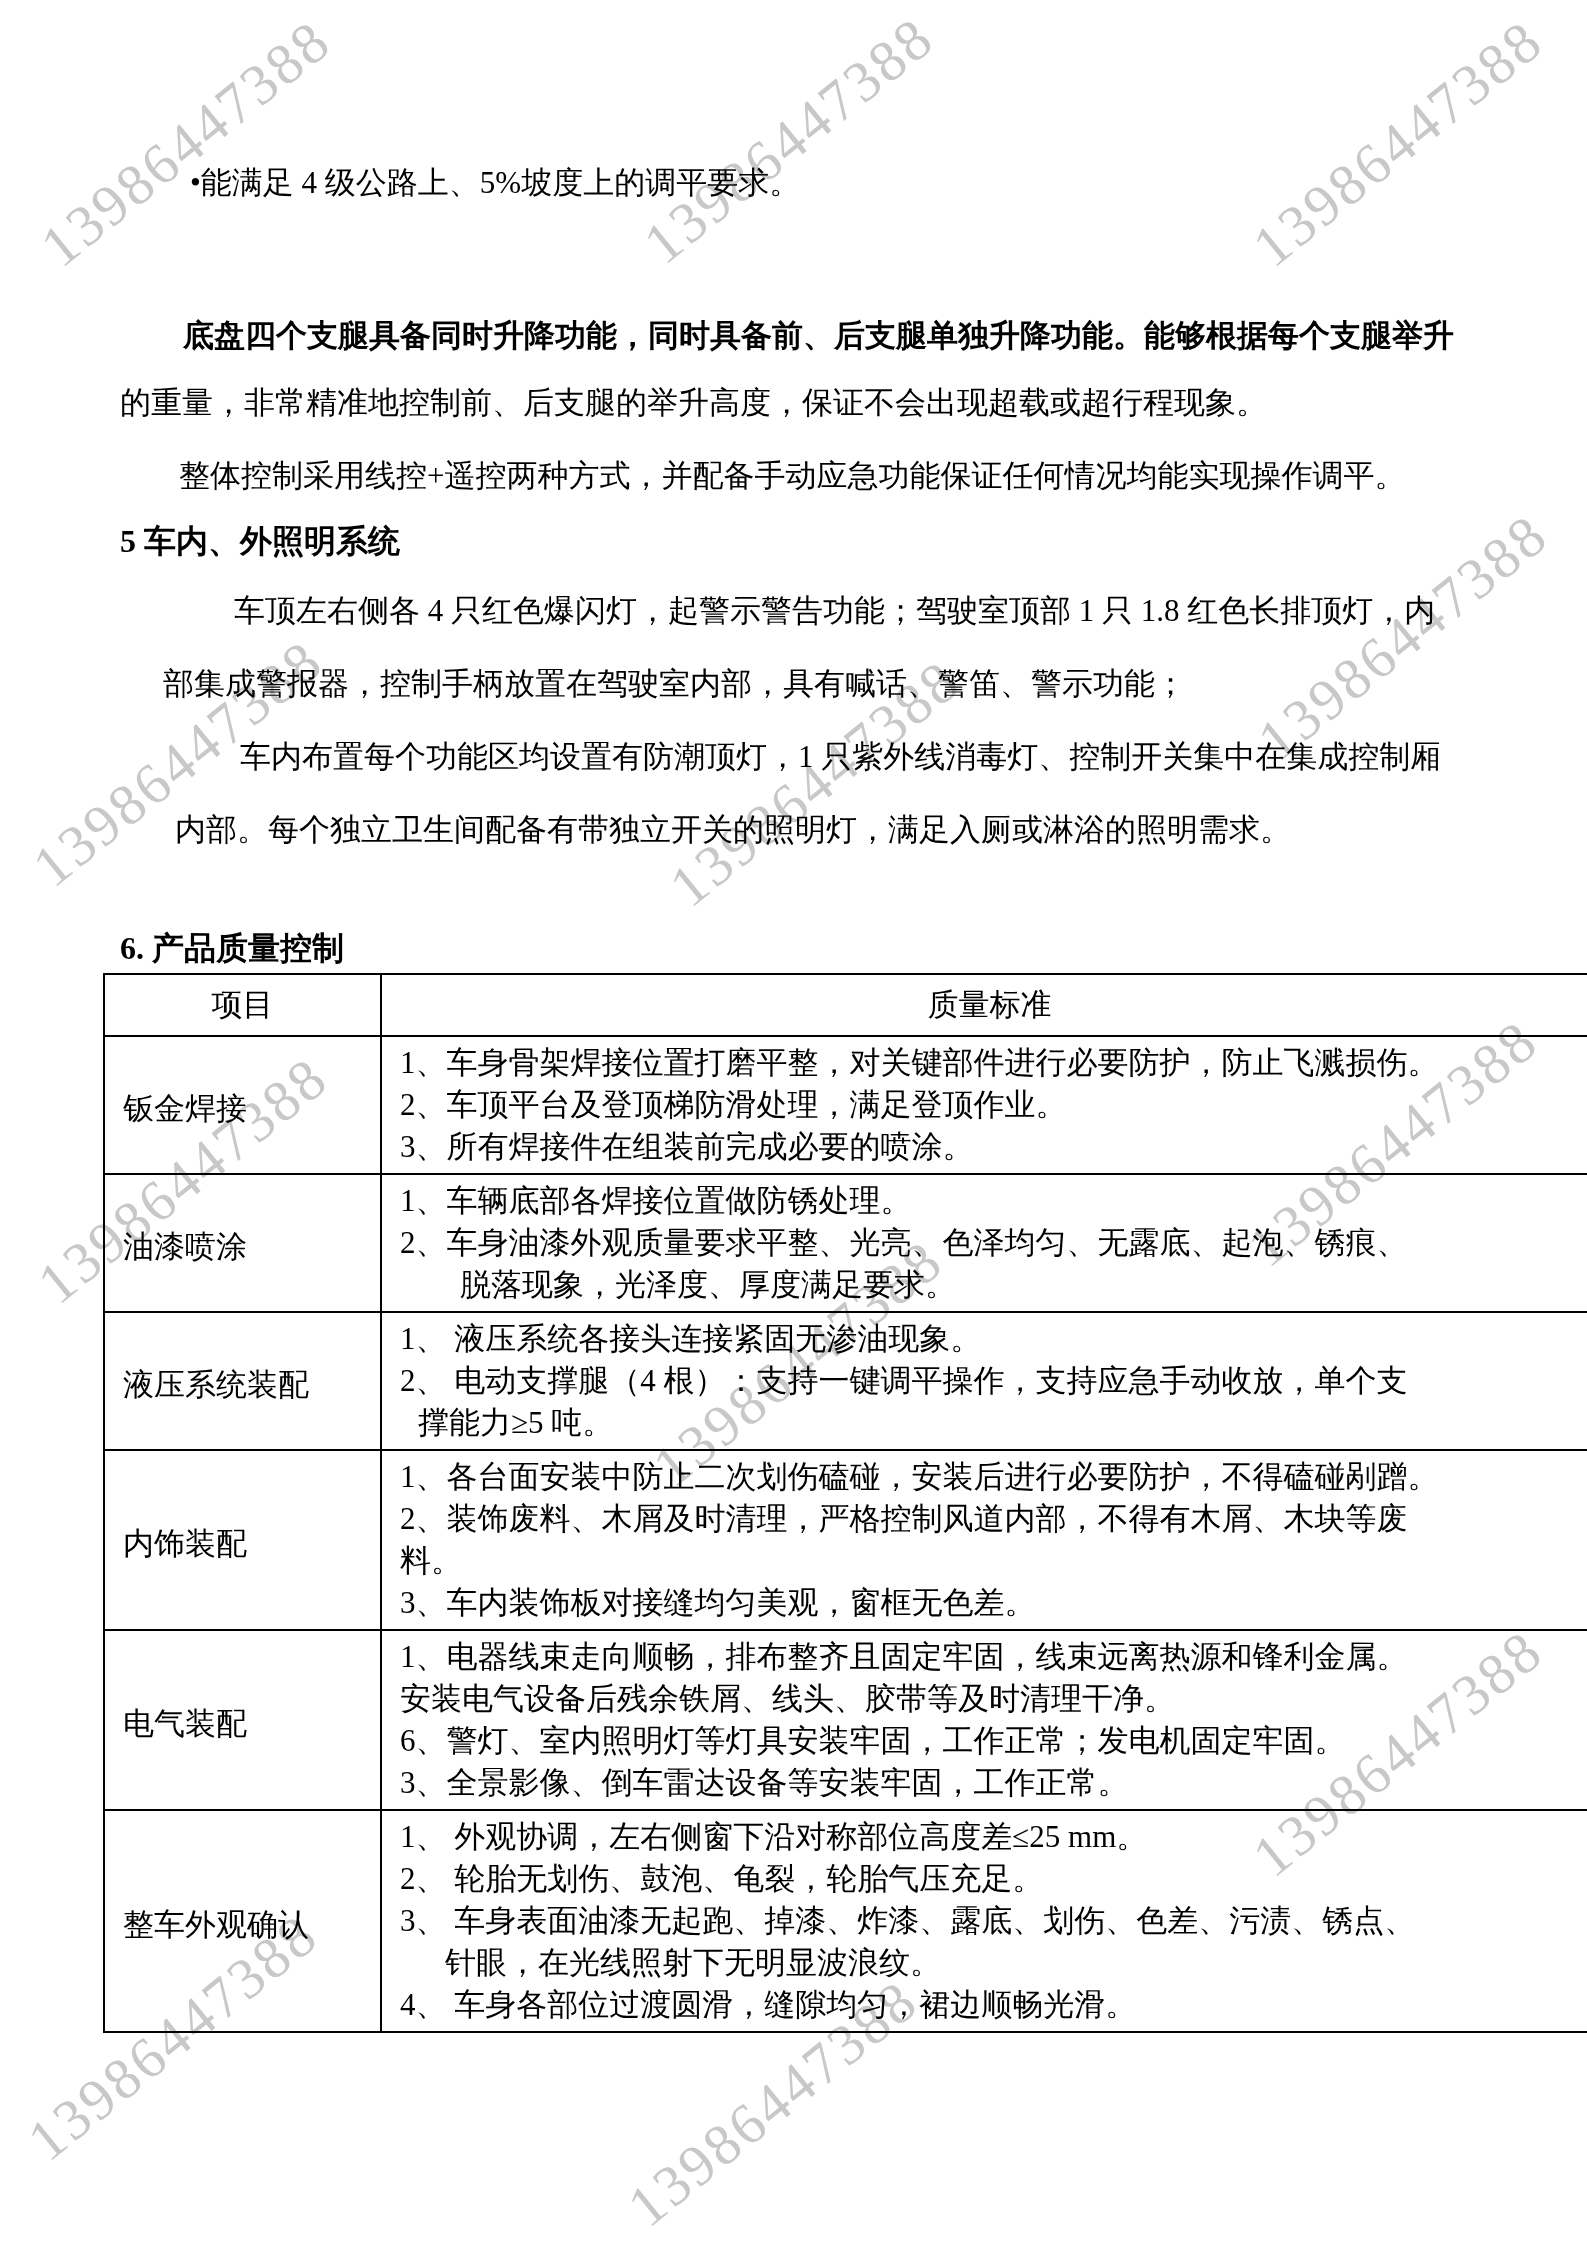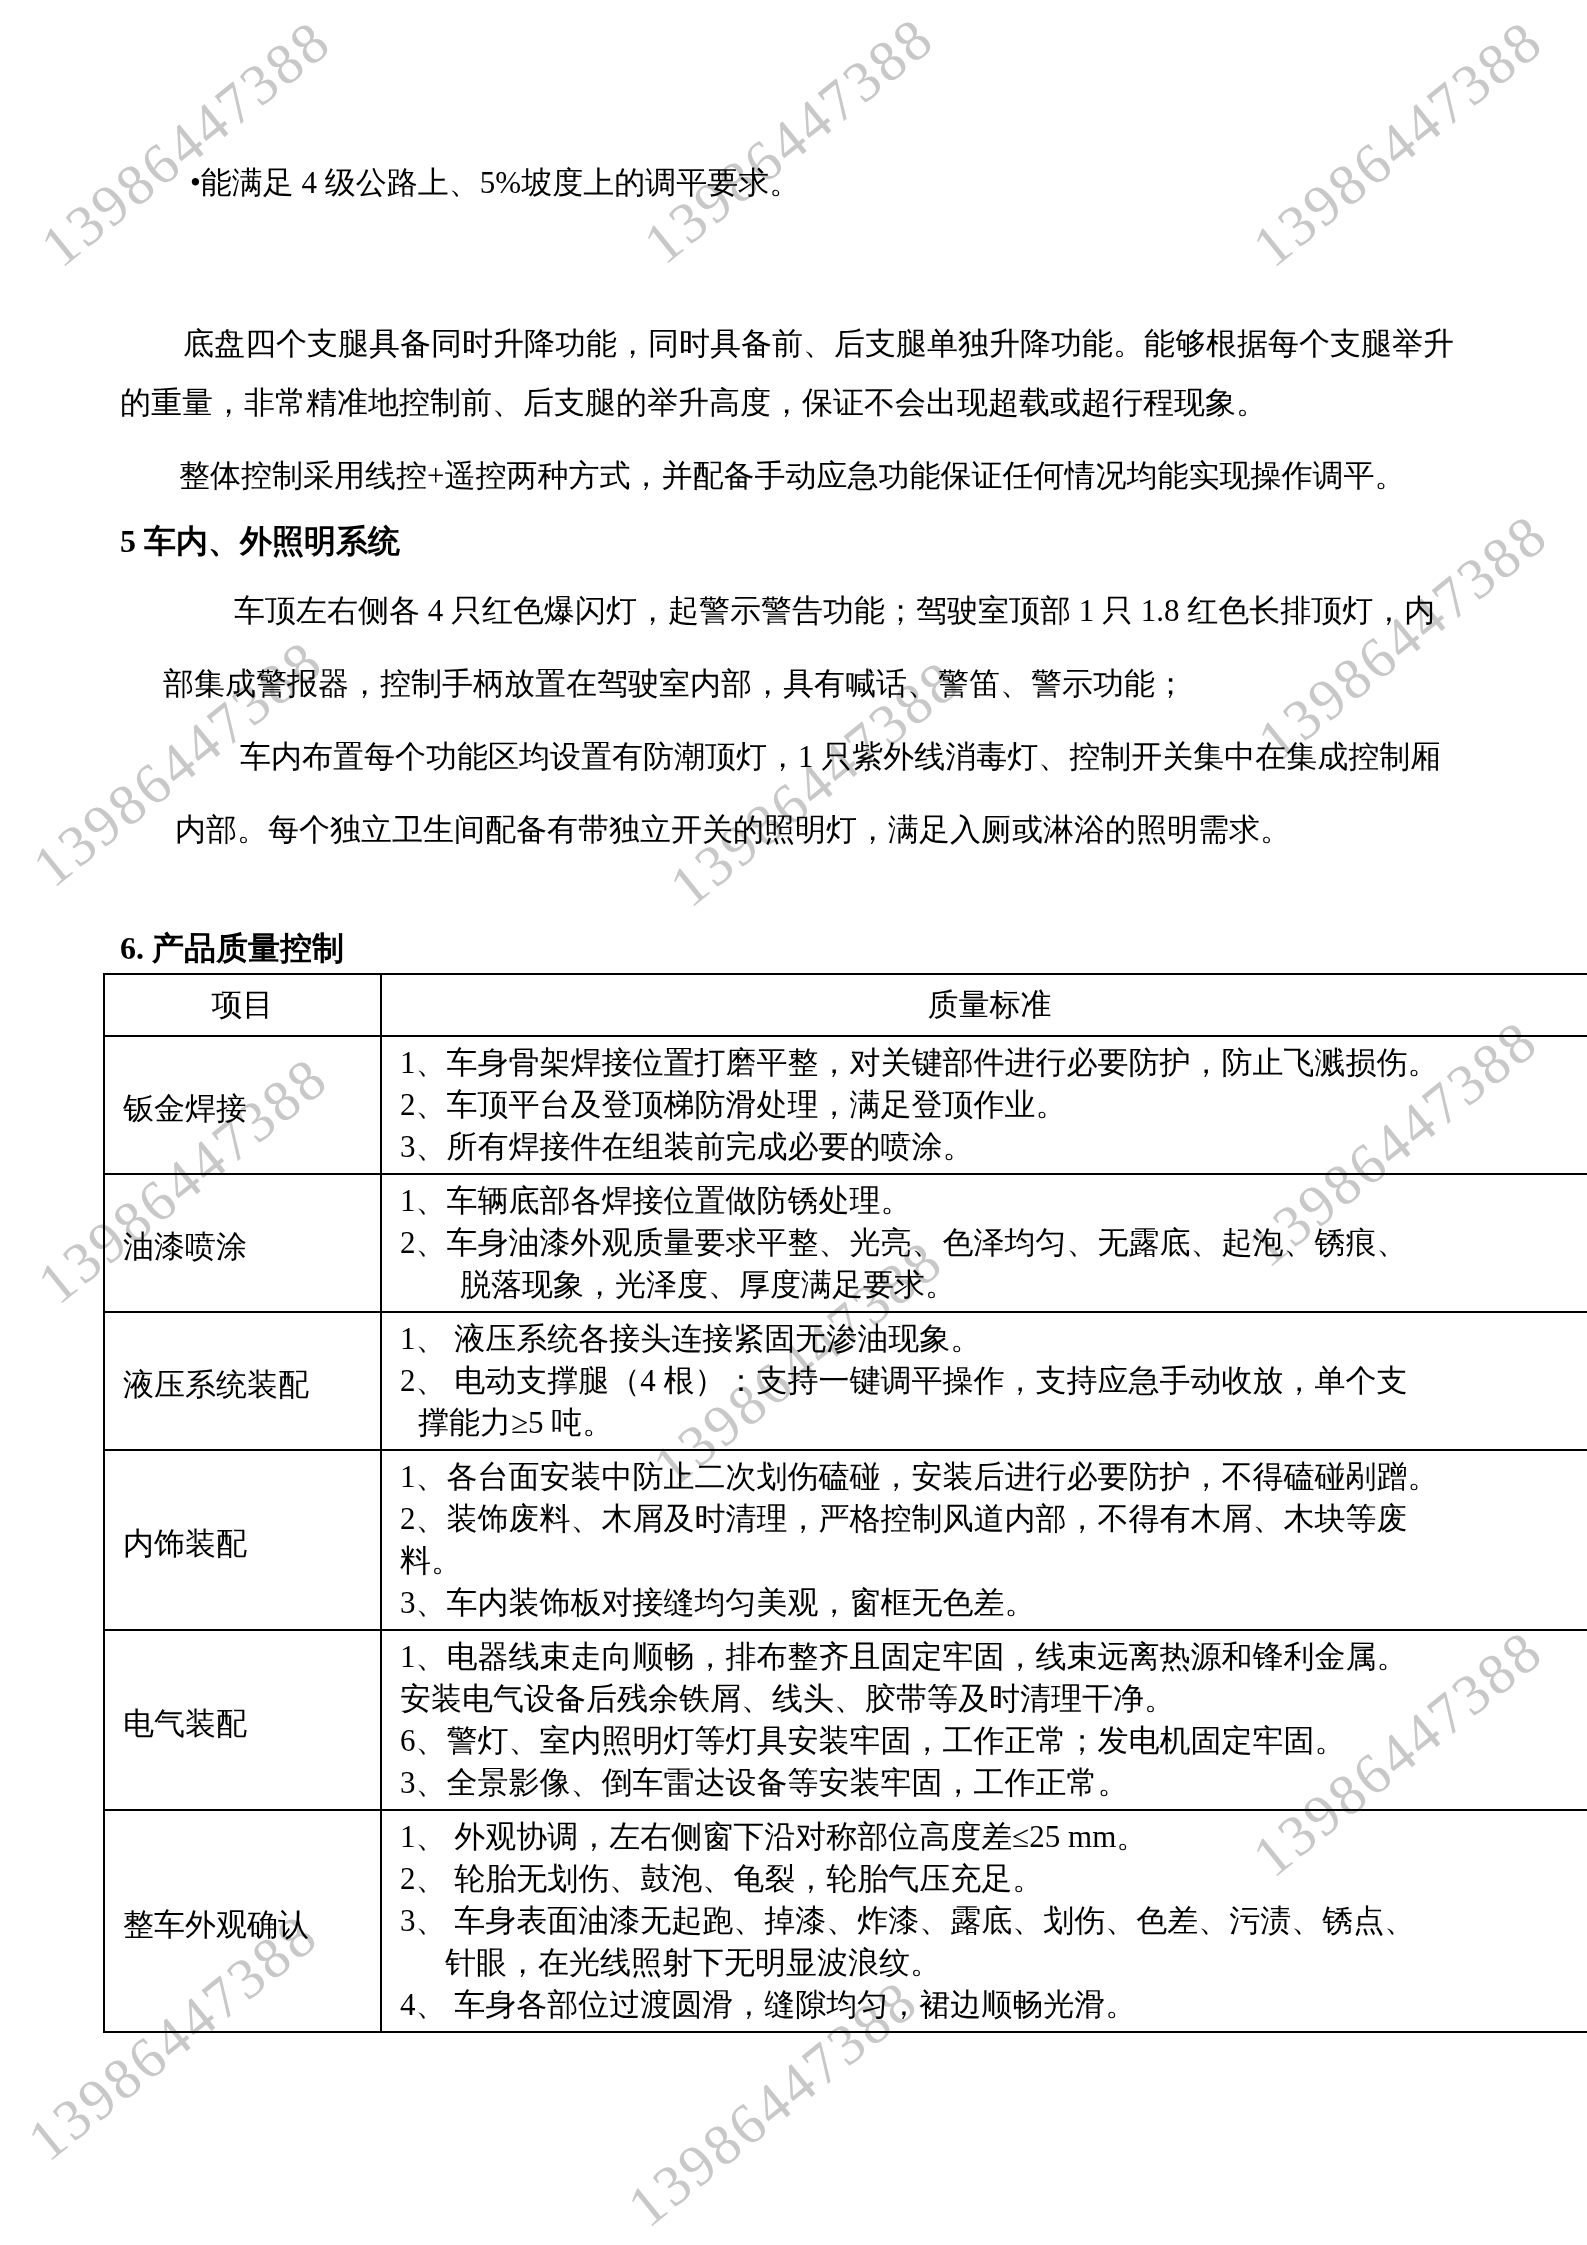--- a/index.html
+++ b/index.html
@@ -89,21 +89,21 @@
       <div class="wm" style="left: 1245px; top: 722px;">13986447388</div>
       <div class="wm" style="left: 25px; top: 1265px;">13986447388</div>
       <div class="wm" style="left: 640px; top: 1448px;">13986447388</div>
       <div class="wm" style="left: 1235px; top: 1228px;">13986447388</div>
       <div class="wm" style="left: 15px; top: 2122px;">13986447388</div>
       <div class="wm" style="left: 615px; top: 2188px;">13986447388</div>
       <div class="wm" style="left: 1240px; top: 1838px;">13986447388</div>
     </div>
   <div id="text-layer">
       <div class="tl" style="left: 190px; top: 163px;">•能满足 4 级公路上、5%坡度上的调平要求。</div>
-      <div class="tl" style="left: 183px; top: 324px;">底盘四个支腿具备同时升降功能，同时具备前、后支腿单独升降功能。能够根据每个支腿举升</div>
+      <div class="tl" style="left: 183px; top: 316px; font-weight: bold;">底盘四个支腿具备同时升降功能，同时具备前、后支腿单独升降功能。能够根据每个支腿举升</div>
       <div class="tl" style="left: 120px; top: 383px;">的重量，非常精准地控制前、后支腿的举升高度，保证不会出现超载或超行程现象。</div>
       <div class="tl" style="left: 179px; top: 456px;">整体控制采用线控+遥控两种方式，并配备手动应急功能保证任何情况均能实现操作调平。</div>
       <div class="tl heading" style="left: 120px; top: 521px;">5 车内、外照明系统</div>
       <div class="tl" style="left: 234px; top: 591px;">车顶左右侧各 4 只红色爆闪灯，起警示警告功能；驾驶室顶部 1 只 1.8 红色长排顶灯，内</div>
       <div class="tl" style="left: 163px; top: 664px;">部集成警报器，控制手柄放置在驾驶室内部，具有喊话、警笛、警示功能；</div>
       <div class="tl" style="left: 240px; top: 737px;">车内布置每个功能区均设置有防潮顶灯，1 只紫外线消毒灯、控制开关集中在集成控制厢</div>
       <div class="tl" style="left: 175px; top: 810px;">内部。每个独立卫生间配备有带独立开关的照明灯，满足入厕或淋浴的照明需求。</div>
       <div class="tl heading" style="left: 120px; top: 928px;">6. 产品质量控制</div>
     </div>
 

